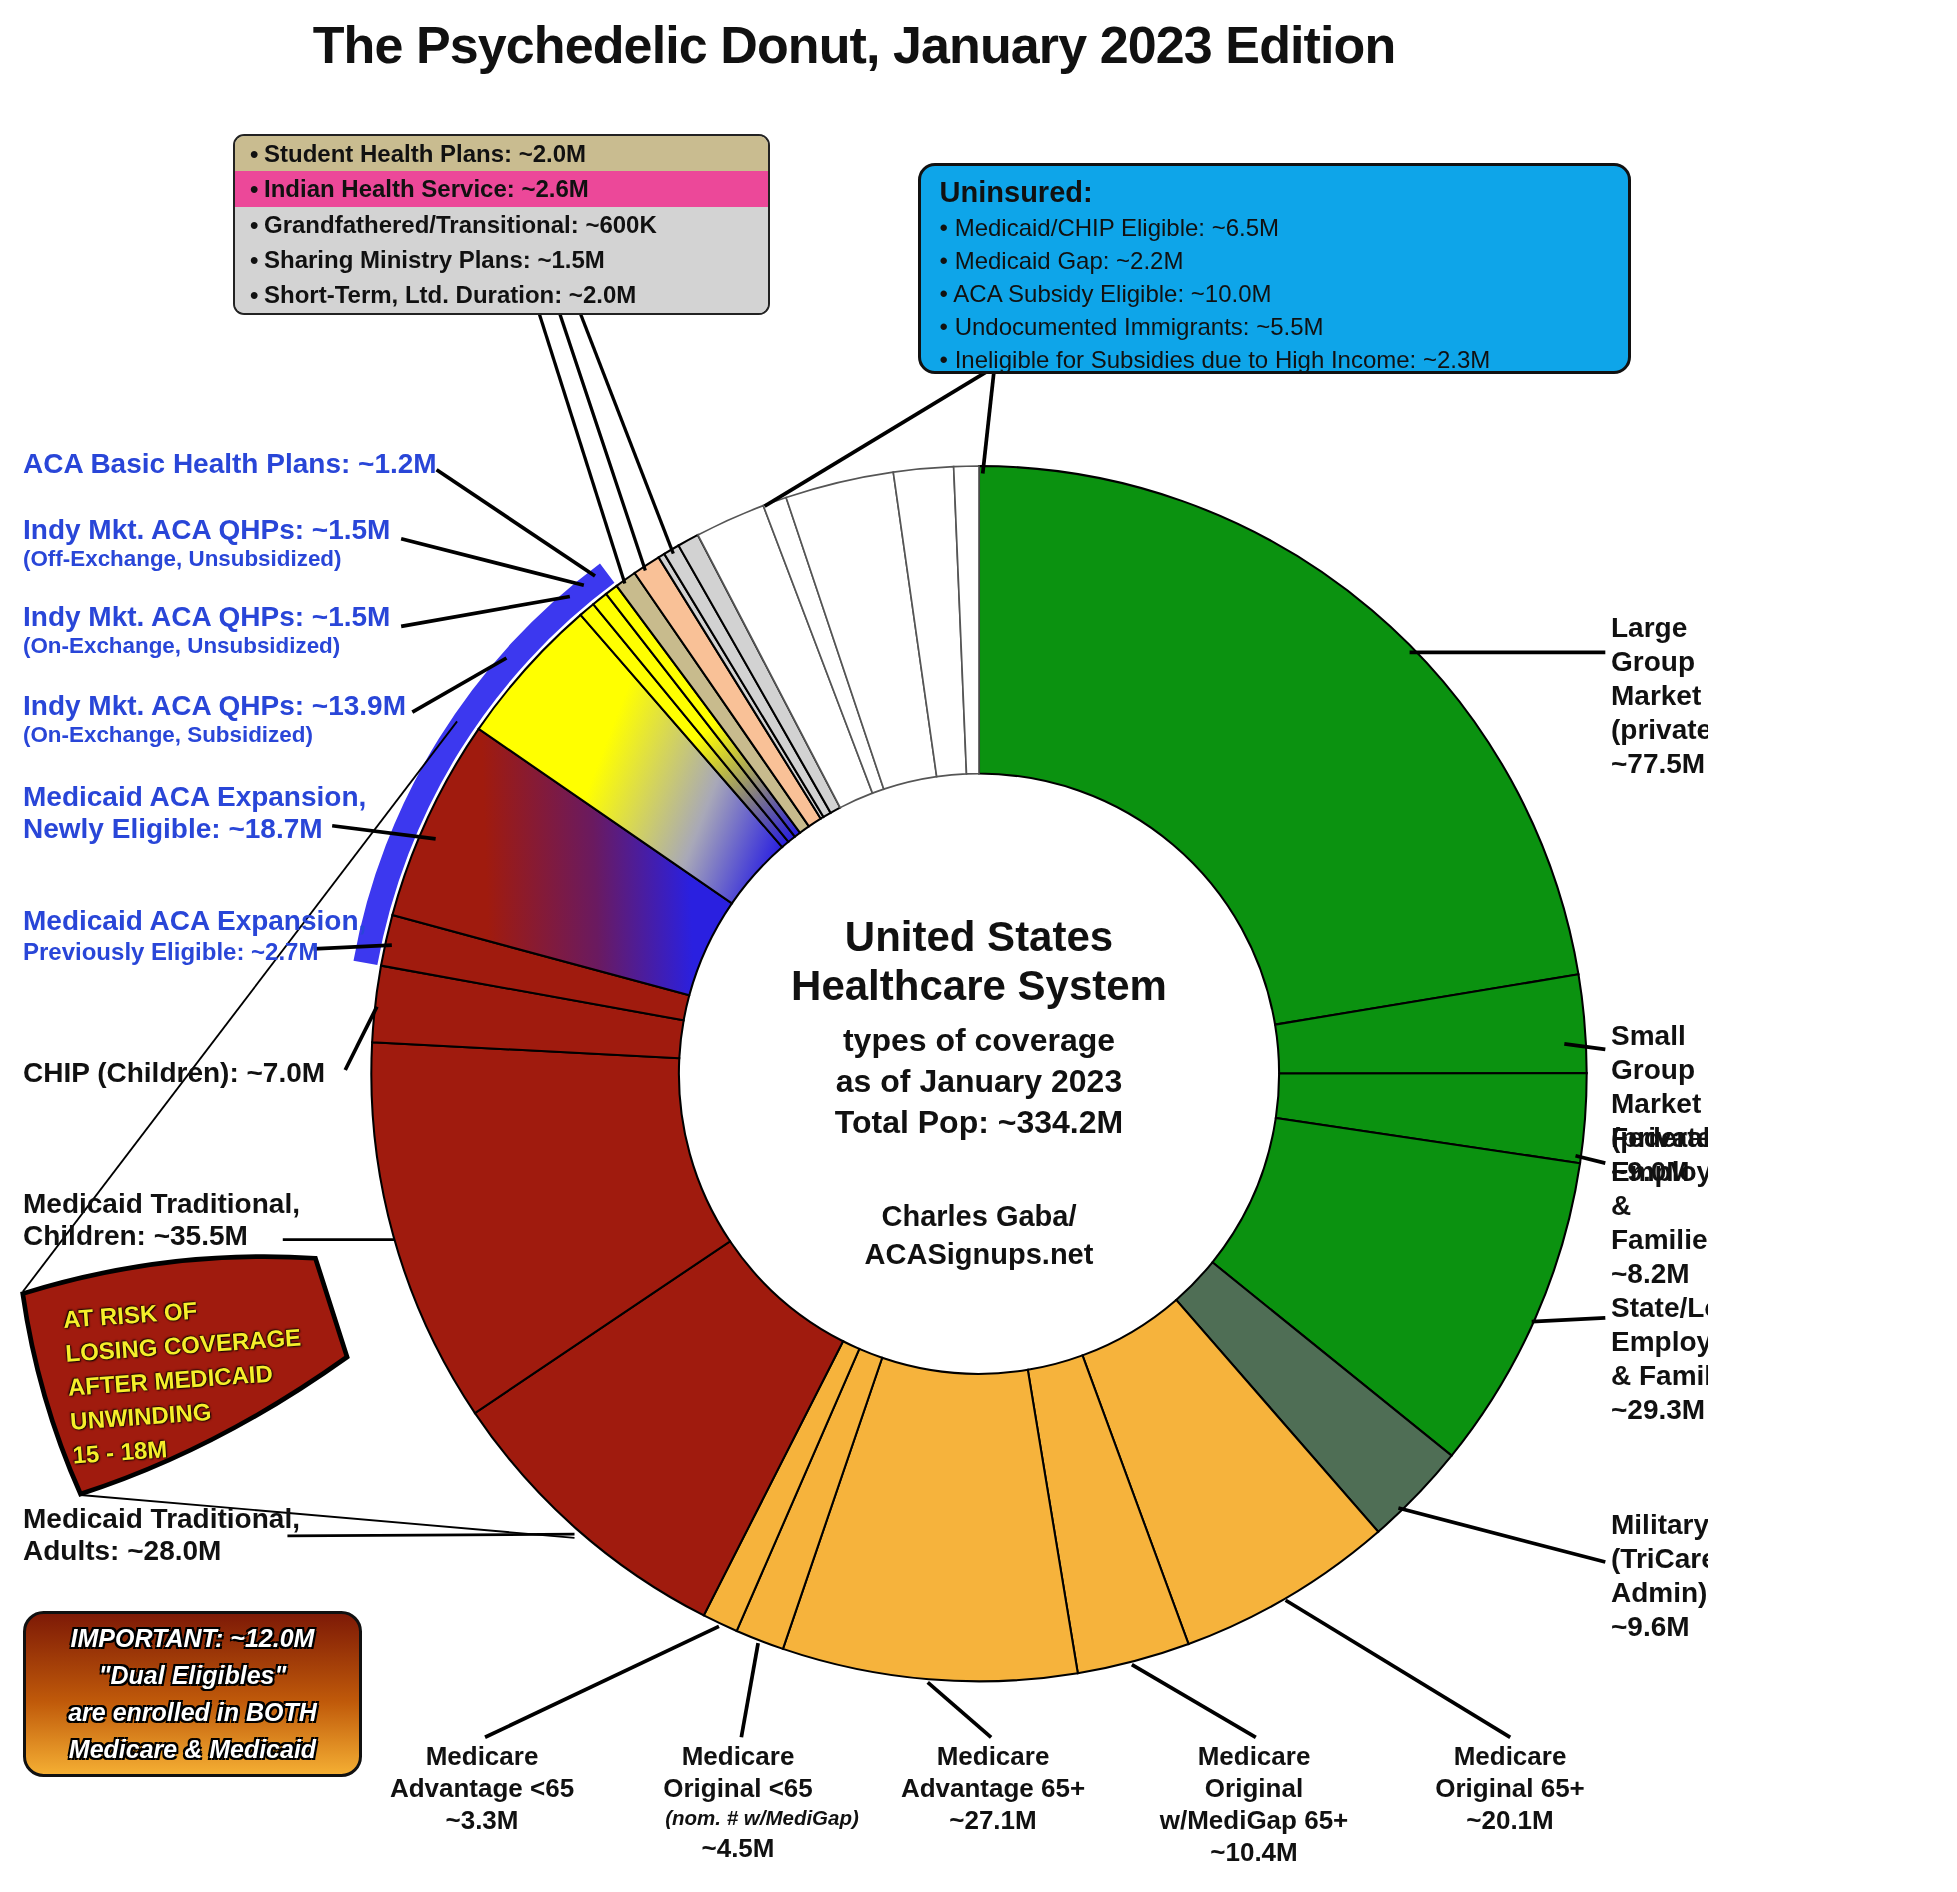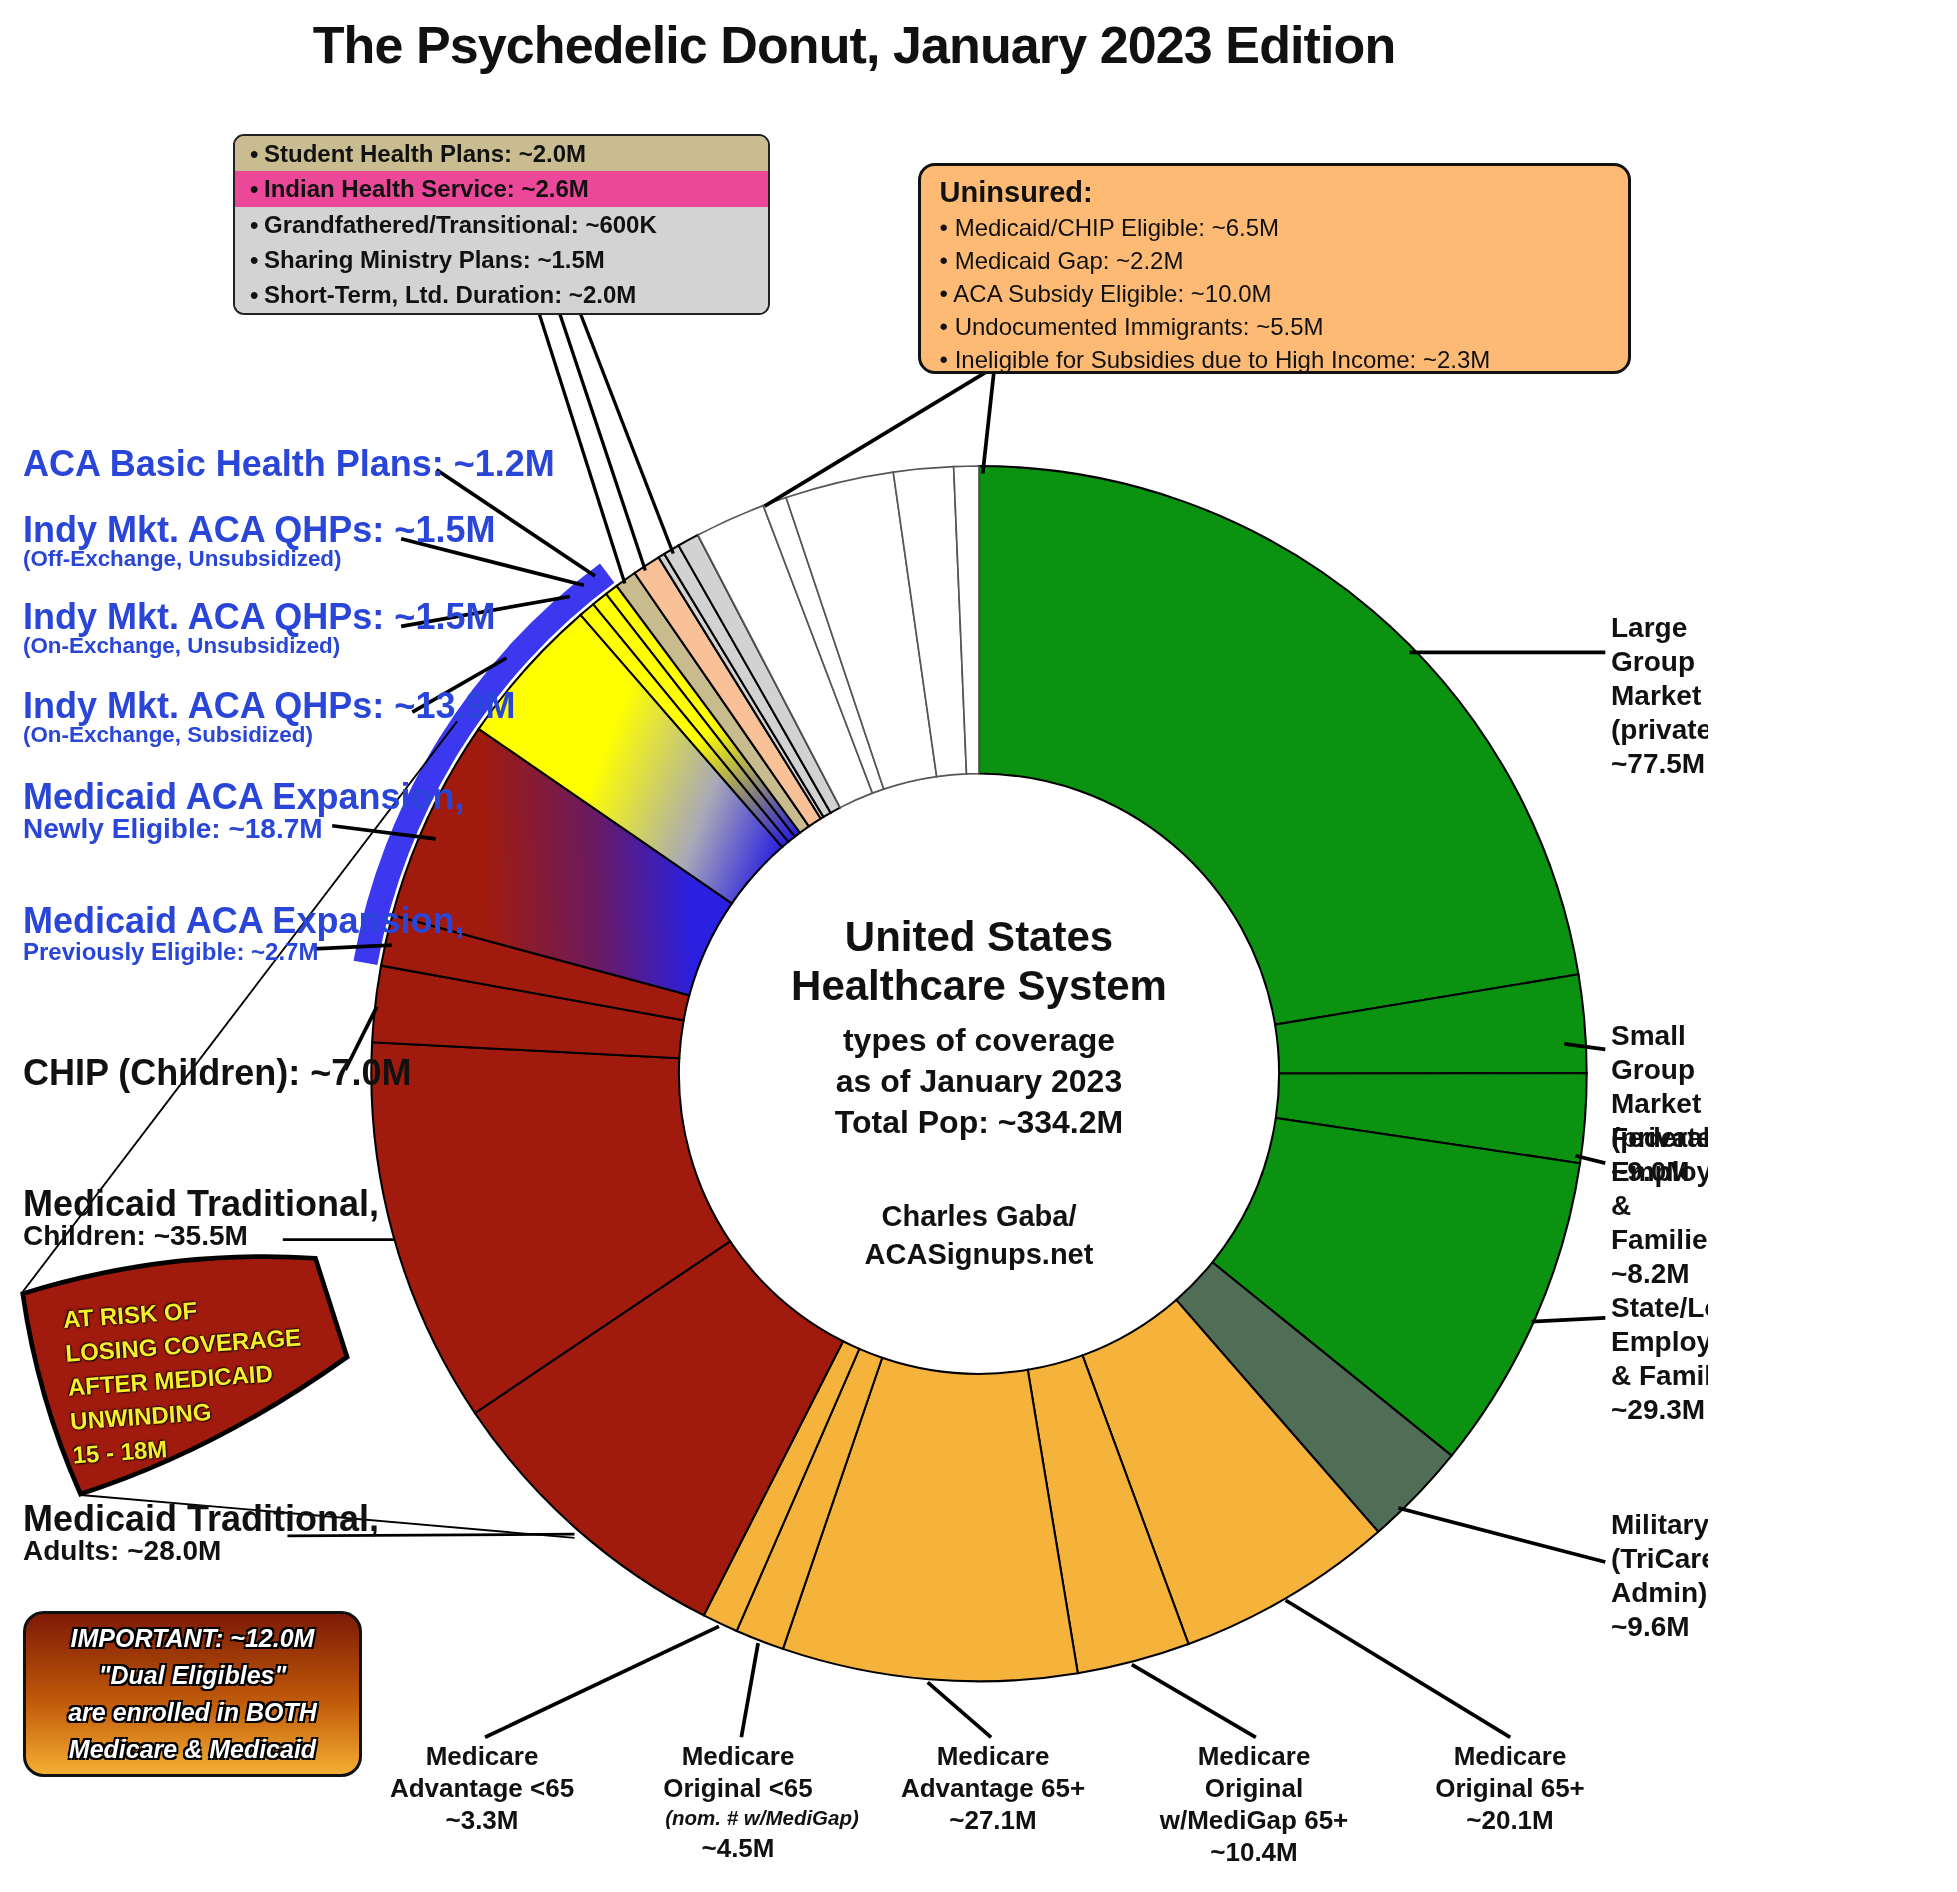--- a/index.html
+++ b/index.html
@@ -14,28 +14,28 @@
   #box-other{left:233px;top:134px;width:533px;height:177px;border:2.8px solid #222;border-radius:11.2px;
              overflow:hidden;display:flex;flex-direction:column;background:#d3d3d3;}
   #box-other .row{flex:1;display:flex;align-items:center;font-size:24px;font-weight:700;padding-left:15px;}
   #box-other .row::before{content:"• ";margin-right:5.6px;}
   .row-tan{background:#c9bc90;}
   .row-peach{background:#ec4899;}
   .row-gray{background:#d3d3d3;}
 
   
   #box-unins{left:918px;top:163px;width:713px;height:211px;border:3.7px solid #111;border-radius:17px;
-             background:#fdba74;padding:7.5px 18.6px;box-sizing:border-box;}
+             background:#0ea5e9;padding:7.5px 18.6px;box-sizing:border-box;}
   #box-unins .bu-title{font-size:29px;font-weight:800;line-height:37px;}
   #box-unins .item{font-size:24px;font-weight:400;line-height:33px;}
   #box-unins .item::before{content:"• ";}
 
   
   .lbl{left:23px;font-weight:700;}
-  .lbl .l1{font-size:36px;font-weight:800;line-height:32px;display:block;}
+  .lbl .l1{font-size:28px;font-weight:800;line-height:32px;display:block;}
   .lbl .l2{font-size:22.4px;font-weight:800;line-height:26px;display:block;}
   .lbl .l2.big{font-size:28px;line-height:32px;}
   .lbl .l2.med{font-size:24px;line-height:30px;}
   .blue, .blue .l1, .blue .l2{color:#2946d8;}
 
   
   .rlbl{left:1611px;font-size:28px;font-weight:800;line-height:34px;}
 
   
   .blbl{top:1740px;transform:translateX(-50%);text-align:center;font-size:26px;font-weight:800;line-height:32px;}

